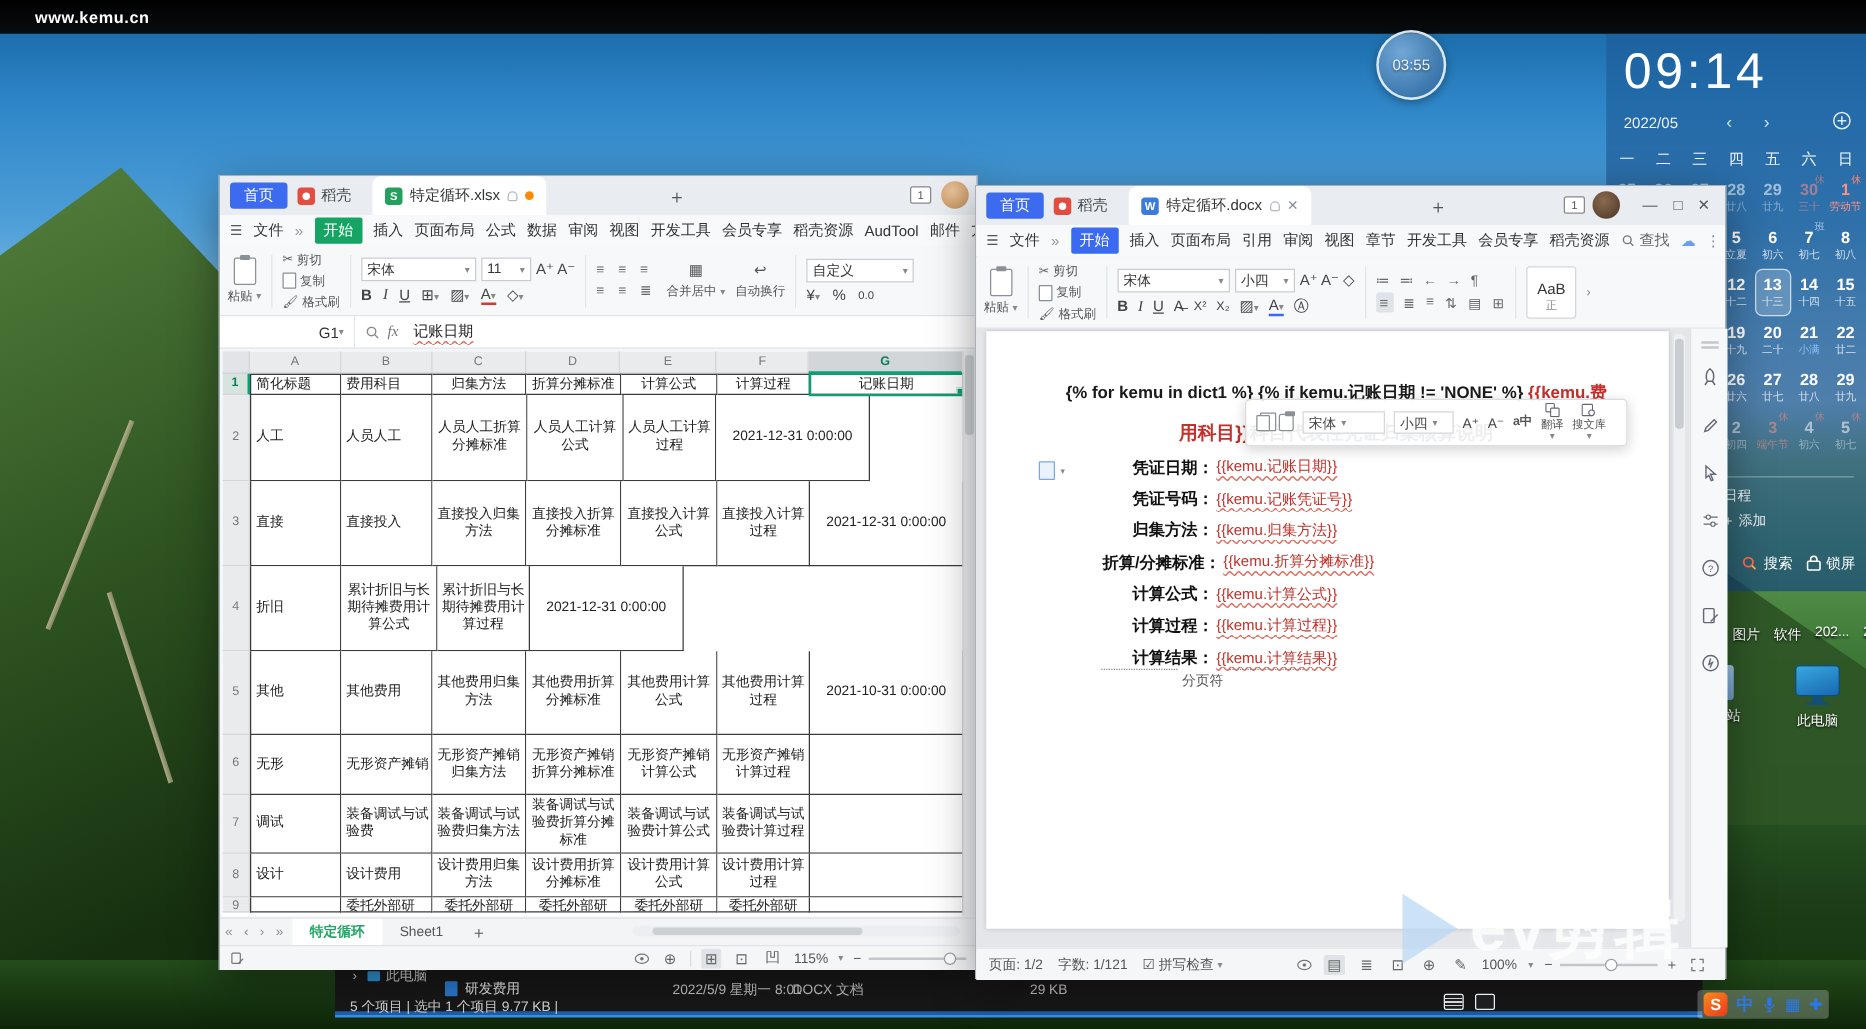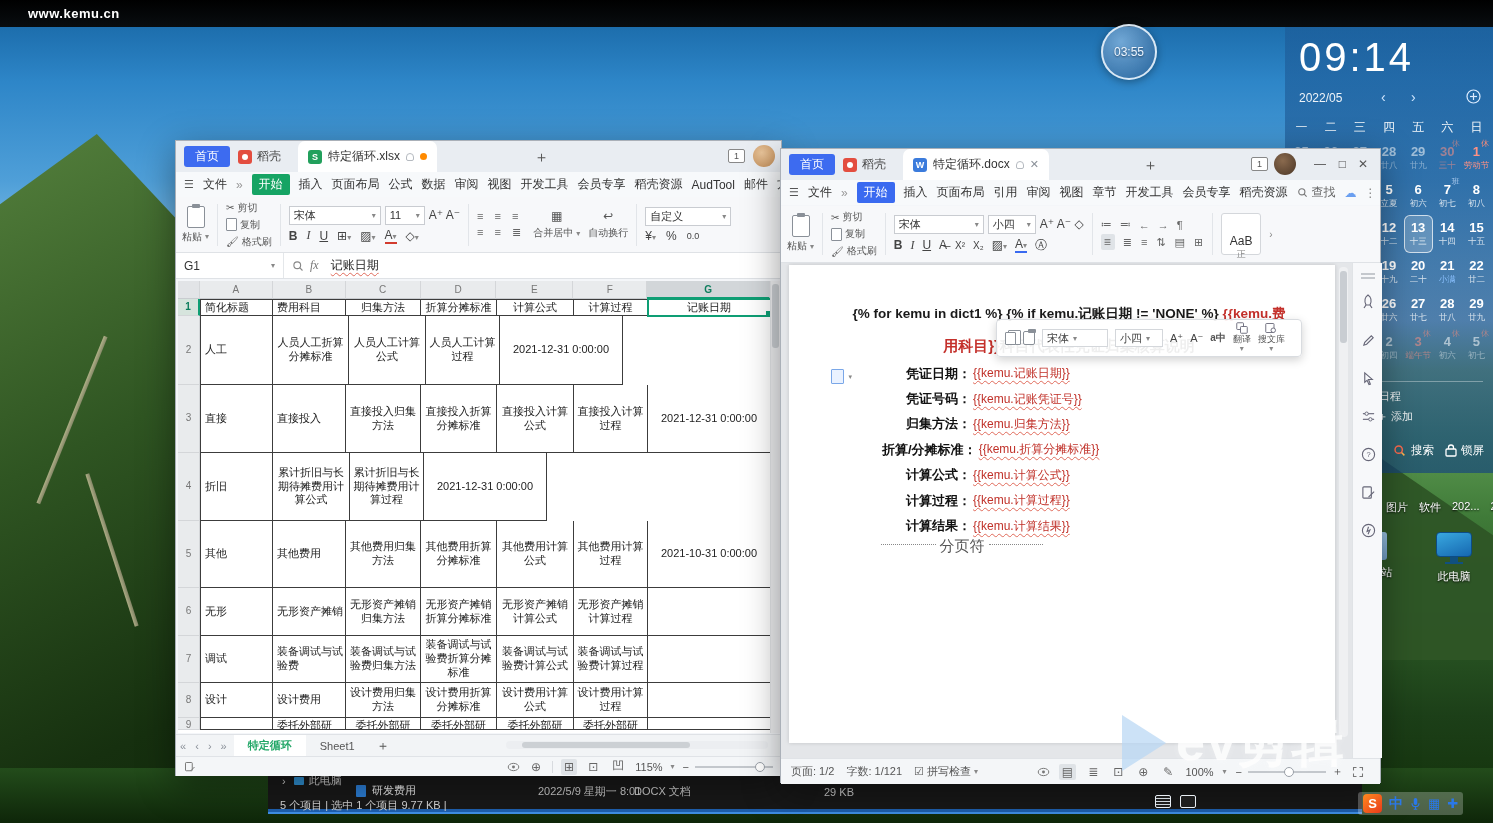--- a/index.html
+++ b/index.html
@@ -94,26 +94,26 @@
 .clip-ico{width:18px;height:22px;border:1.5px solid #8a9098;border-radius:2px;position:relative;background:#fff}
 .clip-ico::after{content:"";position:absolute;left:4px;top:-3px;width:8px;height:4px;background:#8a9098;border-radius:1px}
 .selbox{height:19px;border:1px solid #c9ccd1;background:#fff;display:flex;align-items:center;justify-content:space-between;padding:0 4px;font-size:11px;color:#333}
 .car{color:#888;font-size:8px}
 .fmt-row{display:flex;align-items:center;gap:7px;font-size:12px;color:#444}
 .fmt-row .bb{font-weight:bold}
 .fmt-row .ii{font-style:italic;font-family:"Liberation Serif",serif}
 .fmt-row .uu{text-decoration:underline}
 .align-grid{display:flex;flex-direction:column;gap:4px;font-size:11px;color:#666;letter-spacing:4px}
 .stylechip{width:40px;height:42px;border:1px solid #d4d7db;background:#fff;border-radius:3px;text-align:center}
-.stylechip .s1{font-size:12px;color:#333;display:block;margin-top:20px}
+.stylechip .s1{font-size:12px;color:#333;display:block;margin-top:10px}
 .stylechip .s2{font-size:9px;color:#888;display:block}
 
 #xl{left:175px;top:140px;width:607px;height:636px;z-index:4}
 #xl .formula{position:absolute;left:0;top:112px;width:100%;height:26px;background:#fff;border-bottom:1px solid #dfe2e6;display:flex;align-items:center}
-#xl .namebox{width:108px;height:100%;border-right:1px solid #e4e7ea;display:flex;align-items:center;justify-content:space-between;padding:0 8px;font-size:12px;color:#333}
+#xl .namebox{width:108px;height:100%;border-right:1px solid #e4e7ea;display:flex;align-items:center;justify-content:flex-end;padding:0 8px;font-size:12px;color:#333}
 #xl .fx{font-style:italic;font-family:"Liberation Serif",serif;color:#777;margin:0 6px}
 #xl .fval{font-size:12px;color:#222;margin-left:6px}
 #grid{position:absolute;left:2px;top:140px;width:593px;height:452px;background:#fff;overflow:hidden}
 #colhdr{display:flex;height:18px;background:#e9ebed;font-size:10px;color:#777}
 #colhdr .ch{border-right:1px solid #d4d6d9;border-bottom:1px solid #c9ccd0;display:flex;align-items:center;justify-content:center}
 #colhdr .corner{background:#e2e4e7}
 #colhdr .sel{background:#d2d6d9;border-bottom:2px solid #0e9e74;color:#0b7d5c;font-weight:bold}
 .xlr{display:flex}
 .xc{border-right:1px solid #3c3c3c;border-bottom:1px solid #3c3c3c;font-size:11px;line-height:1.25;display:flex;align-items:center;justify-content:center;text-align:center;padding:1px 2px;overflow:hidden;background:#fff}
 .xc.rh{border:none;border-right:1px solid #d4d6d9;border-bottom:1px solid #d4d6d9;background:#e9ebed;color:#777;font-size:10px}
@@ -155,21 +155,21 @@
 #ln1{position:absolute;left:30px;top:40px;width:500px;text-align:center;font-size:13.5px;font-weight:bold;color:#1a1a1a;white-space:nowrap}
 #ln1 .red,#ln2 .red{color:#c4302b}
 #ln2{position:absolute;left:30px;top:72px;width:500px;text-align:center;font-size:15px;font-weight:bold;color:#1a1a1a}
 #dicon{position:absolute;left:42px;top:104px;width:13px;height:15px;border:1px solid #7aa7e8;background:#eaf2ff;border-radius:1px}
 #dicon::after{content:"▾";position:absolute;right:-9px;top:3px;font-size:7px;color:#888}
 #fields{position:absolute;left:117px;top:96px;width:400px}
 .fld{height:25.4px;display:flex;align-items:center;white-space:nowrap}
 .fld:nth-child(4){margin-left:-24px}
 .flabel{font-weight:bold;color:#111;font-size:13px}
 .fval{color:#c03028;font-size:12px;text-decoration:underline;text-decoration-style:wavy;text-decoration-color:#e06a5a;text-decoration-thickness:1px;text-underline-offset:3px;margin-left:2px}
-#pbreak{position:absolute;left:92px;top:272px;width:162px;display:flex;align-items:center;font-size:15px;color:#555}
+#pbreak{position:absolute;left:92px;top:272px;width:162px;display:flex;font-size:11px;color:#555}
 #pbreak .dots{flex:1;border-bottom:1px dotted #888;height:1px;transform:translateY(-2px)}
 #pbreak .t{padding:0 4px}
 #wd-scroll{position:absolute;left:558px;top:4px;width:9px;height:470px;background:#eff0f2;border-radius:4px}
 #wd-scroll i{position:absolute;left:1px;top:4px;width:7px;height:72px;background:#c9cdd2;border-radius:3px}
 #sidetools{position:absolute;left:571px;top:114px;width:30px;height:495px;background:#f7f8fa;border-left:1px solid #e0e3e6}
 #sidetools .handle{width:14px;height:2px;background:#c4c8cd;margin:10px auto 0;box-shadow:0 4px 0 #c4c8cd}
 #sidetools .sticon{width:30px;height:38px;display:flex;align-items:center;justify-content:center;color:#667;}
 #wd .statusbar{top:609px;height:26px;padding:0 10px;gap:12px}
 #wd .spell{display:flex;align-items:center;gap:3px}
 #minibar{position:absolute;left:215px;top:170px;width:306px;height:38px;background:rgba(255,255,255,.93);border:1px solid #d9dce0;border-radius:4px;box-shadow:0 3px 10px rgba(0,0,0,.18);display:flex;align-items:center;gap:7px;padding:0 8px;z-index:6;font-size:11px;color:#444}
@@ -690,20 +690,21 @@
           <div class="xc cc w-c">归集方法</div>
           <div class="xc cd w-d">折算分摊标准</div>
           <div class="xc ce w-e">计算公式</div>
           <div class="xc cf w-f">计算过程</div>
           <div class="xc cg w-g">记账日期</div>
         </div>
 
         <div class="xlr">
           <div class="xc rh w-rh">2</div>
           <div class="xc ca w-a">人工</div>
+          <div class="xc cb w-b">人员人工</div>
           <div class="xc cd w-d">人员人工折算分摊标准</div>
           <div class="xc ce w-e">人员人工计算公式</div>
           <div class="xc cf w-f">人员人工计算过程</div>
           <div class="xc cg w-g">2021-12-31 0:00:00</div>
         </div>
 
         <div class="xlr">
           <div class="xc rh w-rh">3</div>
           <div class="xc ca w-a">直接</div>
           <div class="xc cb w-b">直接投入</div>

